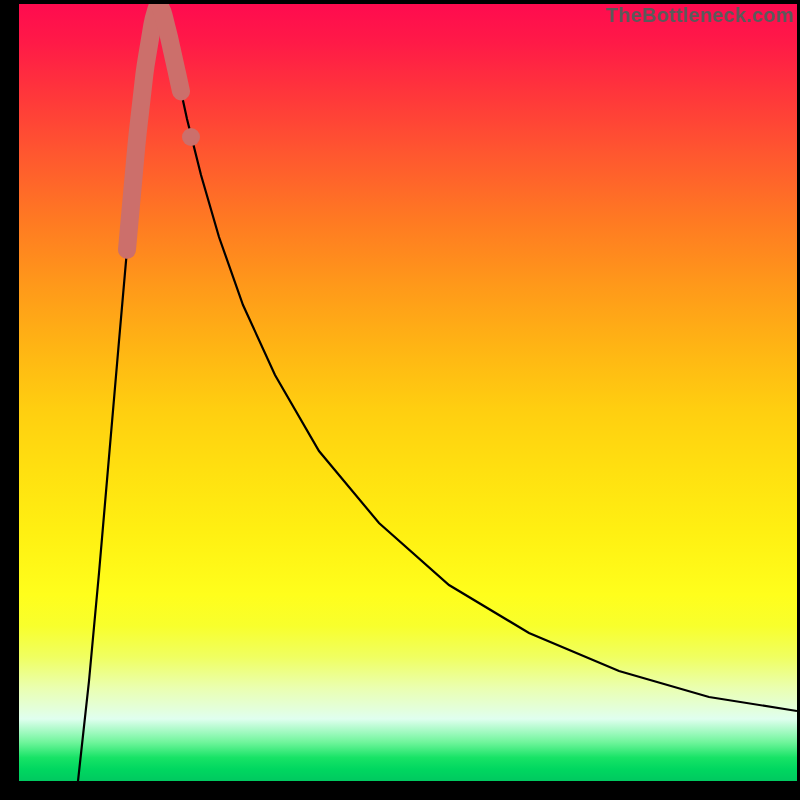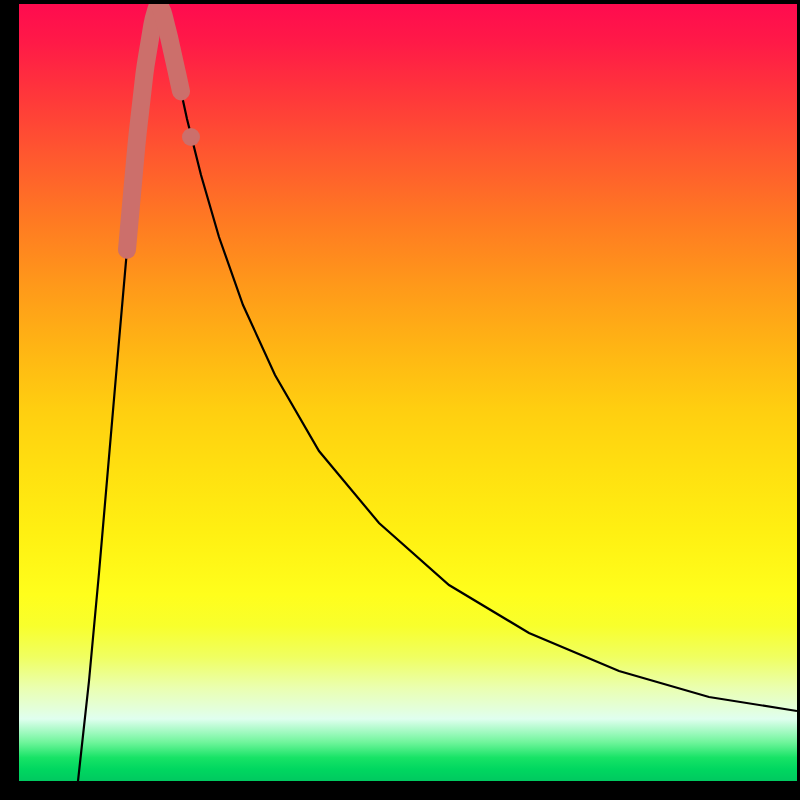--- a/index.html
+++ b/index.html
@@ -87,13 +87,14 @@
   <div class="plot">
     <div class="gradient-bg"></div>
     <svg class="curves" viewBox="0 0 778 777" preserveAspectRatio="none">
       <path id="left-branch" class="curve-path" d="M59 777 L70 677 L80 569 L90 453 L100 337 L110 223 L118 135 L126 65 L134 17 L138 3 L140 0"></path>
       <path id="right-branch" class="curve-path" d="M140 0 L144 9 L150 33 L158 69 L168 115 L182 171 L200 233 L224 301 L256 371 L300 447 L360 519 L430 581 L510 629 L600 667 L690 693 L778 707"></path>
       <path id="hl-left" class="fat-seg" d="M108 245.79999999999995 L109.33333333333333 230.60000000000002 L110.66666666666667 215.66666666666663 L112 201 L113.33333333333333 186.33333333333337 L114.66666666666667 171.66666666666663 L116 157 L117.33333333333333 142.33333333333337 L118.66666666666667 129.16666666666663 L120 117.5 L121.33333333333333 105.83333333333337 L122.66666666666667 94.16666666666663 L124 82.5 L125.33333333333333 70.83333333333337 L126.66666666666667 61 L128 53 L129.33333333333334 45 L130.66666666666666 37 L132 29 L133.33333333333334 21 L134.66666666666666 14.666666666666742 L136 10 L137.33333333333334 5.3333333333332575 L138.66666666666666 2 L140 0"></path>
       <path id="hl-right" class="fat-seg" d="M140 0 L140.91666666666666 2.0625 L141.83333333333334 4.125 L142.75 6.1875 L143.66666666666666 8.25 L144.58333333333334 11.333333333333371 L145.5 15 L146.41666666666666 18.66666666666663 L147.33333333333334 22.33333333333337 L148.25 26 L149.16666666666666 29.66666666666663 L150.08333333333334 33.375 L151 37.5 L151.91666666666666 41.625 L152.83333333333334 45.75 L153.75 49.875 L154.66666666666666 54 L155.58333333333334 58.125 L156.5 62.25 L157.41666666666666 66.375 L158.33333333333334 70.53333333333342 L159.25 74.75 L160.16666666666666 78.96666666666658 L161.08333333333334 83.1833333333334 L162 87.39999999999998"></path>
       <circle id="hl-dot" class="dot" r="9" cx="172" cy="133"></circle>
     </svg>
   </div>
+  <div class="watermark">TheBottleneck.com</div>
 </div>
 
 </body></html>

